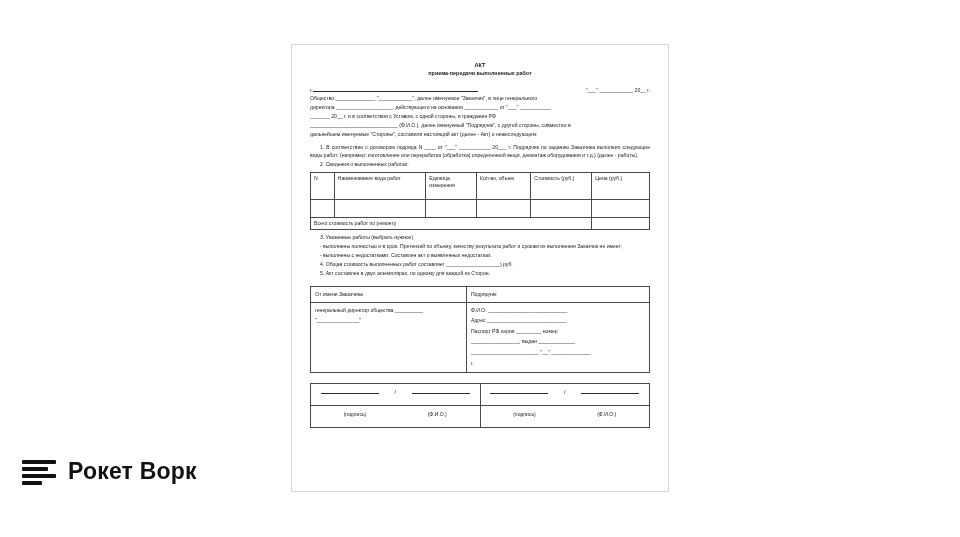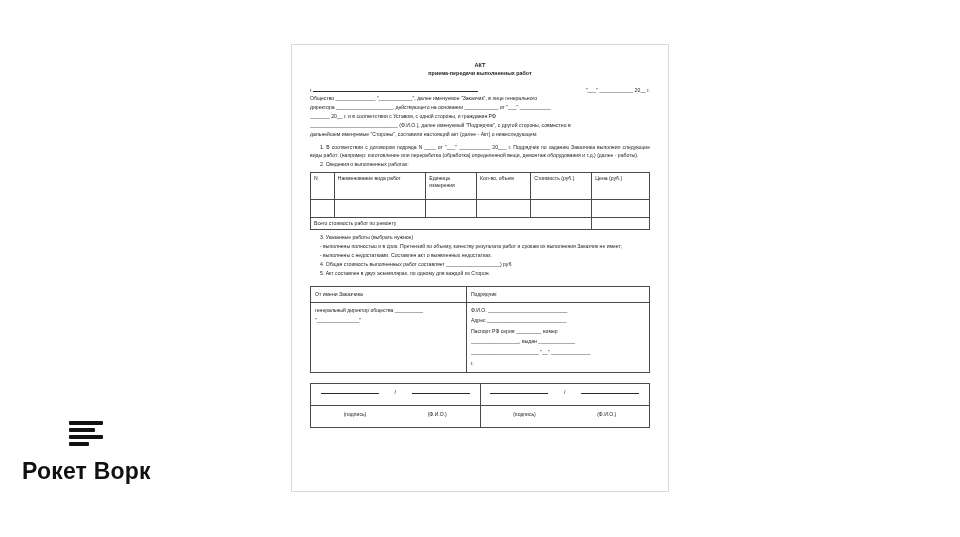--- a/index.html
+++ b/index.html
@@ -16,21 +16,20 @@
   }
 
   
   .brand {
     position: absolute;
     left: 22px;
     bottom: 52px;
     display: flex;
     align-items: center;
     gap: 12px;
-    flex-direction: column;
   }
   .brand-mark {
     width: 34px;
     height: 26px;
     position: relative;
     flex: none;
   }
   .brand-mark i {
     position: absolute;
     left: 0;

